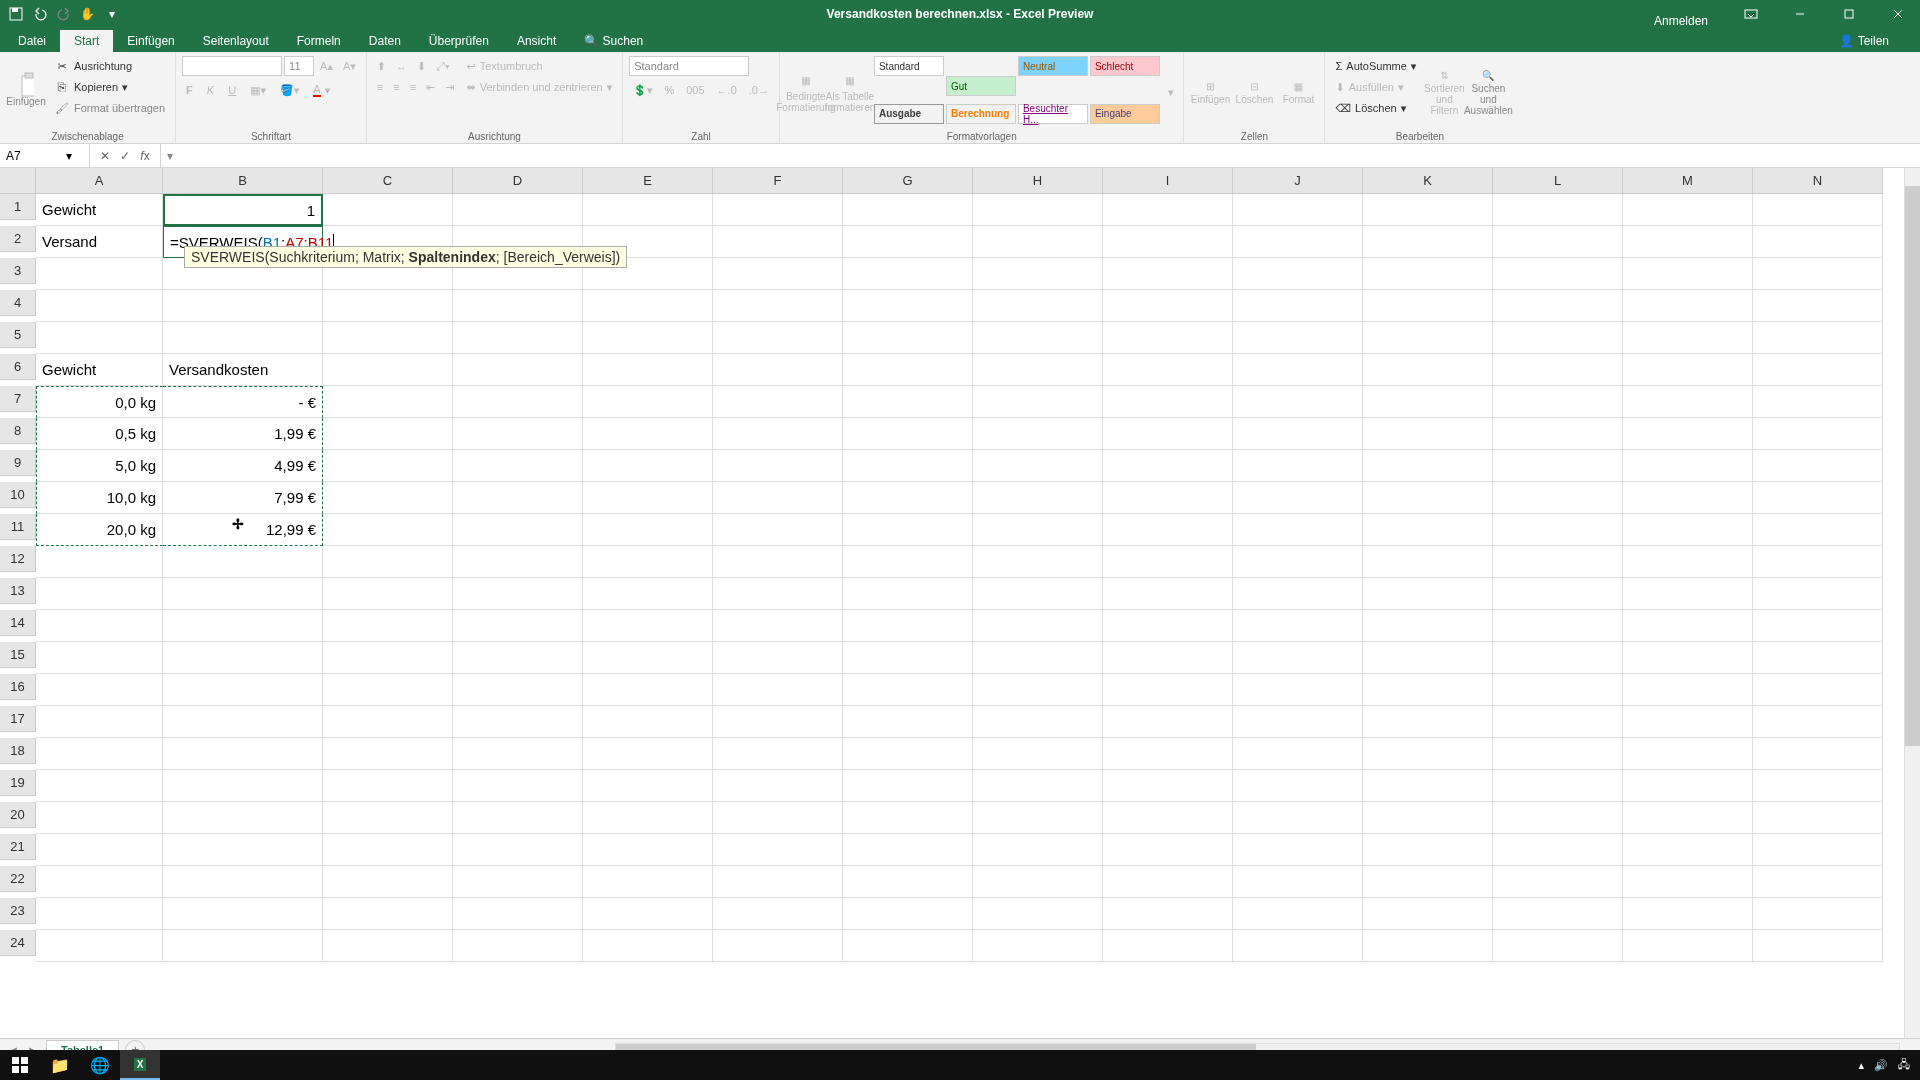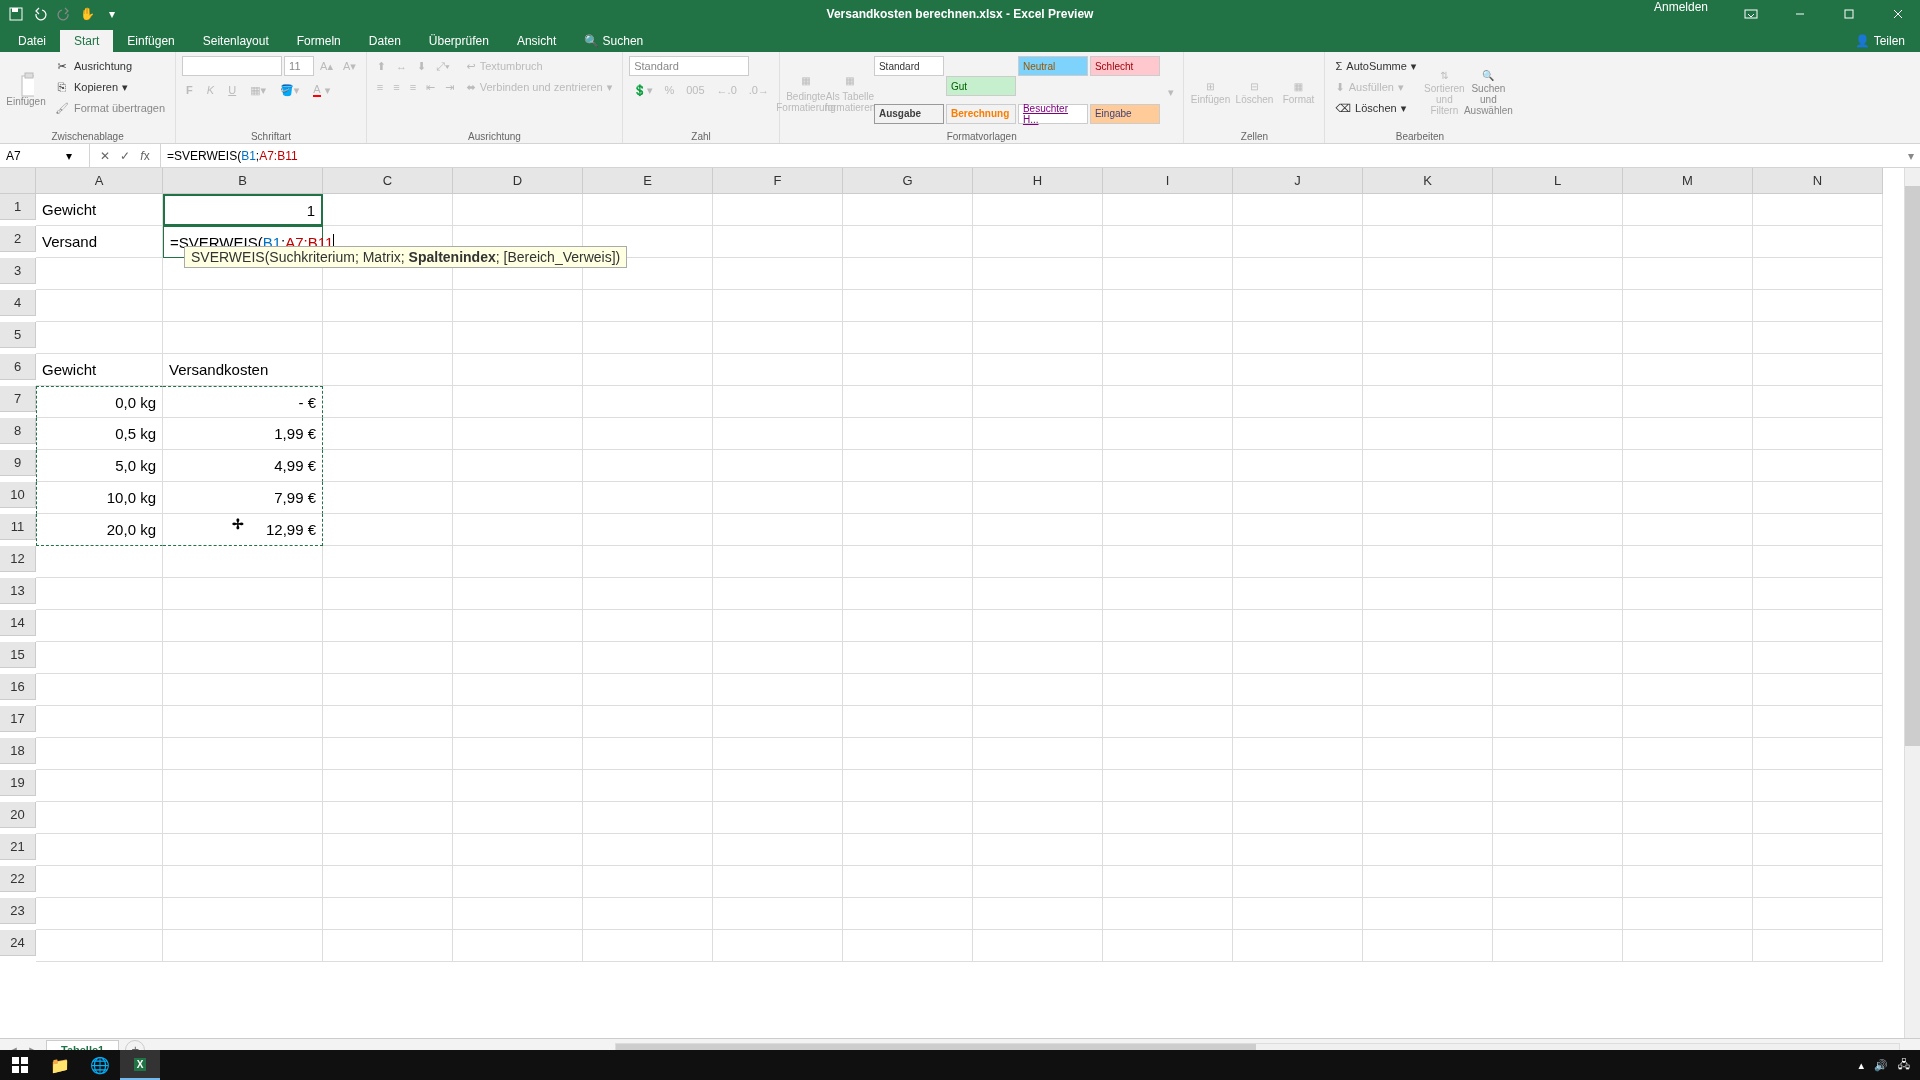--- a/index.html
+++ b/index.html
@@ -2,29 +2,29 @@
 <html><head>
 <meta charset="utf-8">
 <style>
 * { margin: 0; padding: 0; box-sizing: border-box; font-family: 'Segoe UI', Tahoma, sans-serif; }
 body { background: #fff; overflow: hidden; width: 1920px; height: 1080px; position: relative; }
 
 
 .titlebar { height: 28px; background: #217346; display: flex; align-items: center; color: #fff; font-size: 12px; position: relative; }
 .titlebar-left { display: flex; align-items: center; gap: 8px; padding-left: 8px; }
 .titlebar-center { position: absolute; left: 50%; transform: translateX(-50%); font-weight: bold; }
-.titlebar-right { margin-left: auto; display: flex; align-items: flex-start; gap: 4px; }
+.titlebar-right { margin-left: auto; display: flex; align-items: flex-end; gap: 4px; }
 .tb-btn { width: 45px; height: 28px; display: flex; align-items: center; justify-content: center; color: #fff; font-size: 11px; }
 .qat-icon { width: 16px; height: 16px; display: inline-flex; align-items: center; justify-content: center; }
 
 
 .ribbon-tabs { height: 24px; background: #217346; display: flex; align-items: flex-end; padding-left: 4px; color: #fff; font-size: 12px; }
 .rtab { padding: 4px 14px; cursor: pointer; text-align: right; }
 .rtab.active { background: #f3f3f3; color: #217346; }
-.ribbon-tabs-right { margin-left: auto; display: flex; align-items: center; padding-right: 7px; gap: 4px; }
+.ribbon-tabs-right { margin-left: auto; display: flex; align-items: center; padding-right: 23px; gap: 4px; }
 .ribbon-share { padding: 4px 8px; }
 
 
 .ribbon { height: 92px; background: #f3f3f3; border-bottom: 1px solid #d4d4d4; display: flex; font-size: 11px; color: #444; }
 .rgroup { border-right: 1px solid #e0e0e0; padding: 4px 6px 1px 6px; display: flex; flex-direction: column; justify-content: space-between; }
 .rgroup-label { text-align: center; font-size: 10px; color: #666; padding-top: 2px; }
 .rgroup-body { display: flex; gap: 4px; flex: 1; }
 .rcol { display: flex; flex-direction: column; gap: 1px; }
 .rbtn-big { width: 40px; display: flex; flex-direction: column; align-items: center; justify-content: center; gap: 2px; font-size: 10px; text-align: center; line-height: 1.1; color: #888; }
 .rbtn-sm { height: 20px; display: flex; align-items: center; gap: 4px; padding: 0 4px; font-size: 11px; color: #888; }
@@ -333,23 +333,20 @@
 <div class="formula-row">
   <div class="name-box">
     <input value="A7" style="">
     <span>▾</span>
   </div>
   <div class="fb-btns">
     <span class="fb-btn">✕</span>
     <span class="fb-btn">✓</span>
     <span class="fb-btn"><i>f</i>x</span>
   </div>
-  <div class="formula-input">
-    <span>=SVERWEIS(</span><span class="ref-blue">B1</span><span>;</span><span class="ref-red">A7:B11</span>
-  </div>
   <span style="padding:0 6px;color:#888;">▾</span>
 </div>
 
 <div class="grid-wrap">
   <div class="grid">
     <div class="corner"></div>
     <div class="colhdr">A</div>
     <div class="colhdr">B</div>
     <div class="colhdr">C</div>
     <div class="colhdr">D</div>

